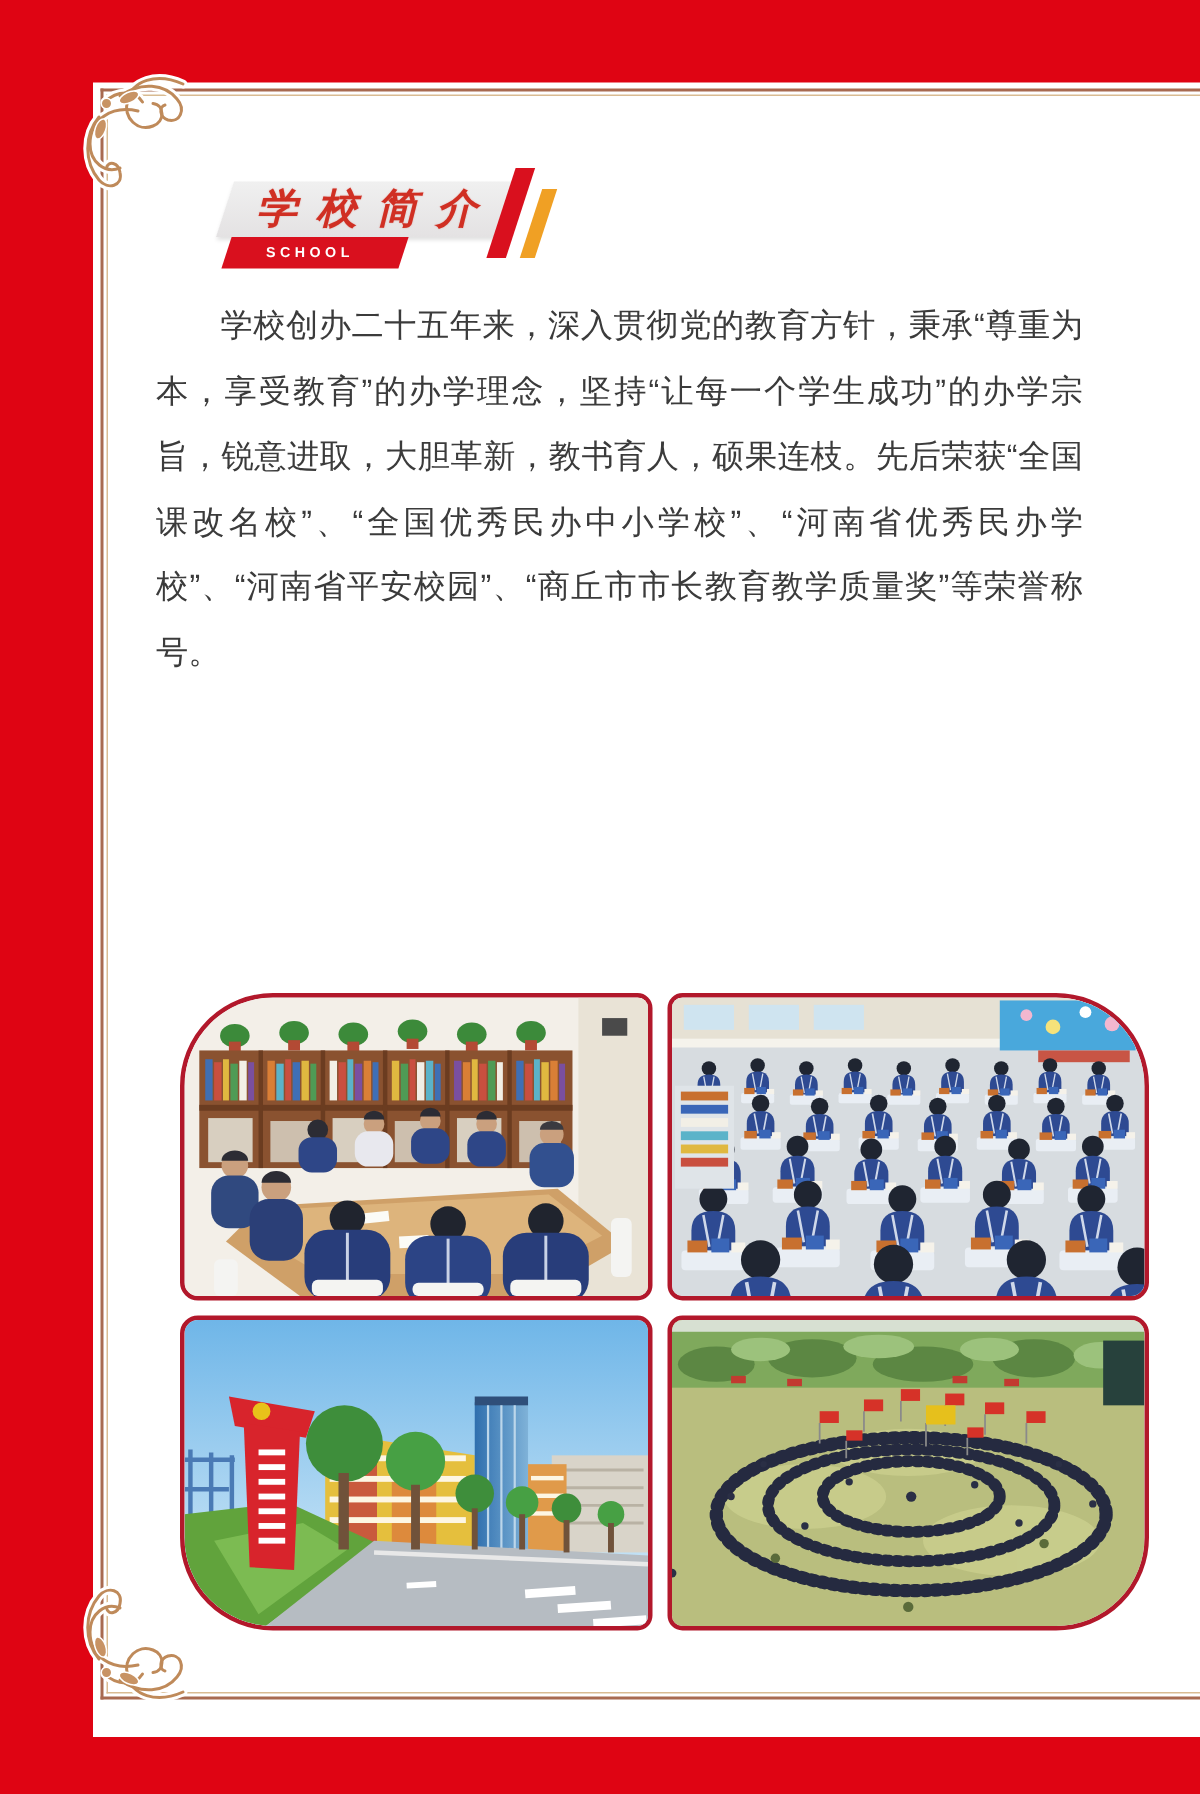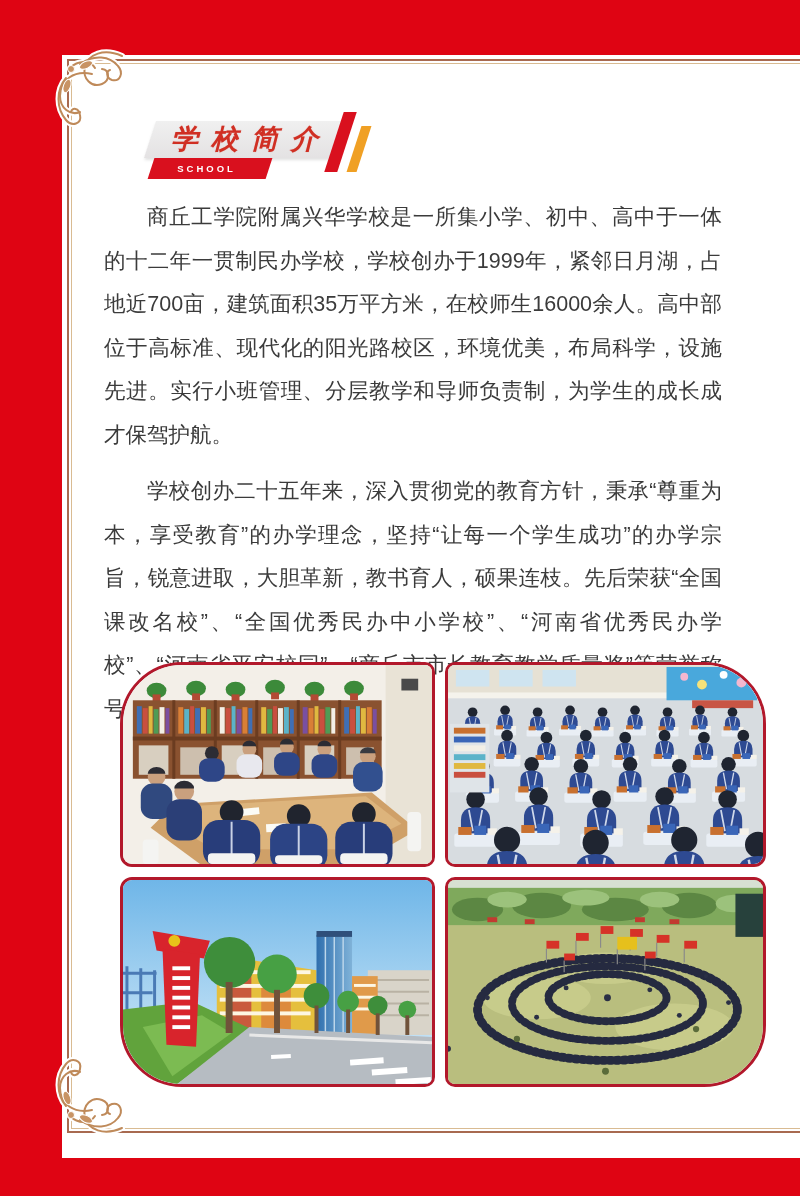--- a/index.html
+++ b/index.html
@@ -100,21 +100,20 @@
       <span>学校简介</span>
     </div>
     <div class="band-red">
       <span>SCHOOL PROFILE</span>
     </div>
     <div id="stripe-red" class="stripe"></div>
     <div id="stripe-orange" class="stripe"></div>
   </div>
 
   <div id="paragraphs">
-    <p>商丘工学院附属兴华学校是一所集小学、初中、高中于一体的十二年一贯制民办学校，学校创办于1999年，紧邻日月湖，占地近700亩，建筑面积35万平方米，在校师生16000余人。高中部位于高标准、现代化的阳光路校区，环境优美，布局科学，设施先进。实行小班管理、分层教学和导师负责制，为学生的成长成才保驾护航。</p>
     <p>学校创办二十五年来，深入贯彻党的教育方针，秉承“尊重为本，享受教育”的办学理念，坚持“让每一个学生成功”的办学宗旨，锐意进取，大胆革新，教书育人，硕果连枝。先后荣获“全国课改名校”、“全国优秀民办中小学校”、“河南省优秀民办学校”、“河南省平安校园”、“商丘市市长教育教学质量奖”等荣誉称号。</p>
   </div>
 
   <div id="photo-meeting" class="photo">
     <svg viewBox="0 0 313 203" preserveAspectRatio="none">
       <rect width="313" height="203" fill="#f3efe8"></rect>
       <rect x="266" width="47" height="203" fill="#e9e3d6"></rect>
       <rect x="282" y="14" width="17" height="12" fill="#4a4a4a"></rect>
 
       <g>

